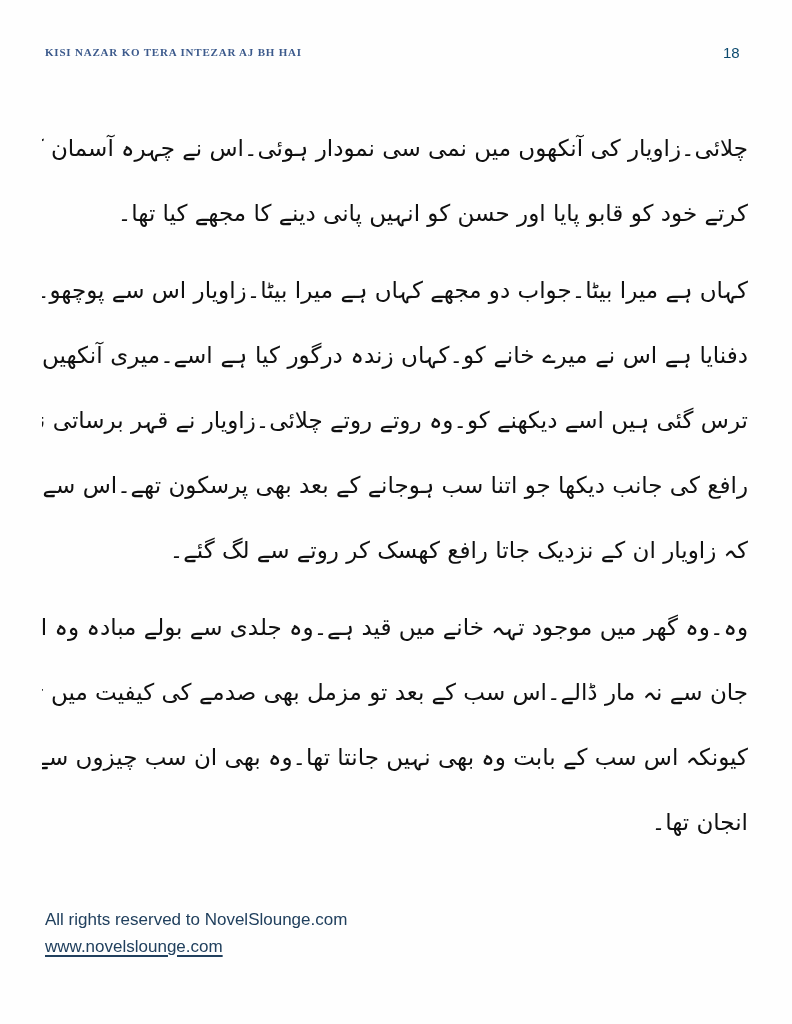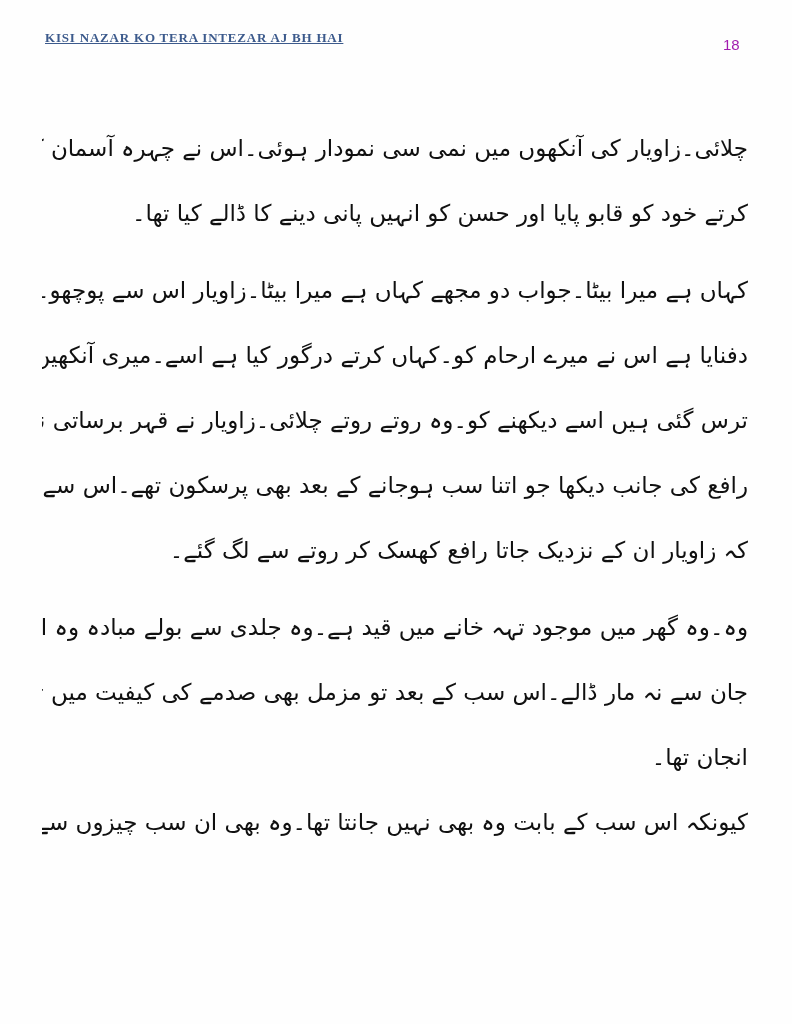--- a/index.html
+++ b/index.html
@@ -9,36 +9,35 @@
     height: 1024px;
     margin: 0 auto;
     background: #fefefe;
     overflow: hidden;
     font-family: "Liberation Sans", sans-serif;
   }
   
   .header {
     position: absolute;
     left: 45px;
-    top: 28px;
+    top: 43px;
     color: #3c5a8c;
     font-family: "Liberation Serif", serif;
     font-weight: 700;
-    font-size: 13px;
+    font-size: 11px;
     line-height: 19.5px;
     letter-spacing: 0.8px;
     text-transform: uppercase;
-    text-decoration: underline;
   }
   .pagenum {
     position: absolute;
     left: 723px;
-    top: 36px;
+    top: 44px;
     font-size: 15px;
-    color: #a21caf;
+    color: #0c4a6e;
     font-family: "Liberation Sans", sans-serif;
   }
   
   .story {
     position: absolute;
     left: 42px;
     top: 116px;
     width: 706px;
     color: #101010;
     font-family: "DejaVu Sans", sans-serif;
@@ -80,31 +79,35 @@
 
   <div class="header">
     <div>KISI NAZAR KO TERA INTEZAR AJ BH HAI</div>
   </div>
 
   <div class="pagenum">18</div>
 
   <div class="story" dir="rtl" lang="ur">
     <div class="para">
       <span class="uline">چلائی۔زاویار کی آنکھوں میں نمی سی نمودار ہوئی۔اس نے چہرہ آسمان کی جانب</span>
-      <span class="uline last">کرتے خود کو قابو پایا اور حسن کو انہیں پانی دینے کا ڈالے کیا تھا۔</span>
+      <span class="uline last">کرتے خود کو قابو پایا اور حسن کو انہیں پانی دینے کا مجھے کیا تھا۔</span>
     </div>
     <div class="para">
       <span class="uline">کہاں ہے میرا بیٹا۔جواب دو مجھے کہاں ہے میرا بیٹا۔زاویار اس سے پوچھو۔کہاں زندہ</span>
-      <span class="uline">دفنایا ہے اس نے میرے ارحام کو۔کہاں کرتے درگور کیا ہے اسے۔میری آنکھیں</span>
+      <span class="uline">دفنایا ہے اس نے میرے خانے کو۔کہاں زندہ درگور کیا ہے اسے۔میری آنکھیں</span>
       <span class="uline">ترس گئی ہیں اسے دیکھنے کو۔وہ روتے روتے چلائی۔زاویار نے قہر برساتی نگاہوں سے</span>
       <span class="uline">رافع کی جانب دیکھا جو اتنا سب ہوجانے کے بعد بھی پرسکون تھے۔اس سے قبل</span>
       <span class="uline last">کہ زاویار ان کے نزدیک جاتا رافع کھسک کر روتے سے لگ گئے۔</span>
     </div>
     <div class="para">
       <span class="uline">وہ۔وہ گھر میں موجود تہہ خانے میں قید ہے۔وہ جلدی سے بولے مبادہ وہ اسے</span>
       <span class="uline">جان سے نہ مار ڈالے۔اس سب کے بعد تو مزمل بھی صدمے کی کیفیت میں تھا</span>
+      <span class="uline">کیونکہ اس سب کے بابت وہ بھی نہیں جانتا تھا۔وہ بھی ان سب چیزوں سے</span>
       <span class="uline last">انجان تھا۔</span>
-      <span class="uline">کیونکہ اس سب کے بابت وہ بھی نہیں جانتا تھا۔وہ بھی ان سب چیزوں سے</span>
     </div>
   </div>
 
+  <div class="footer">
+    <div>All rights reserved to NovelSlounge.com</div>
+    <a class="site-link">www.novelslounge.com</a>
+  </div>
 
 </div>
 
 </body></html>

